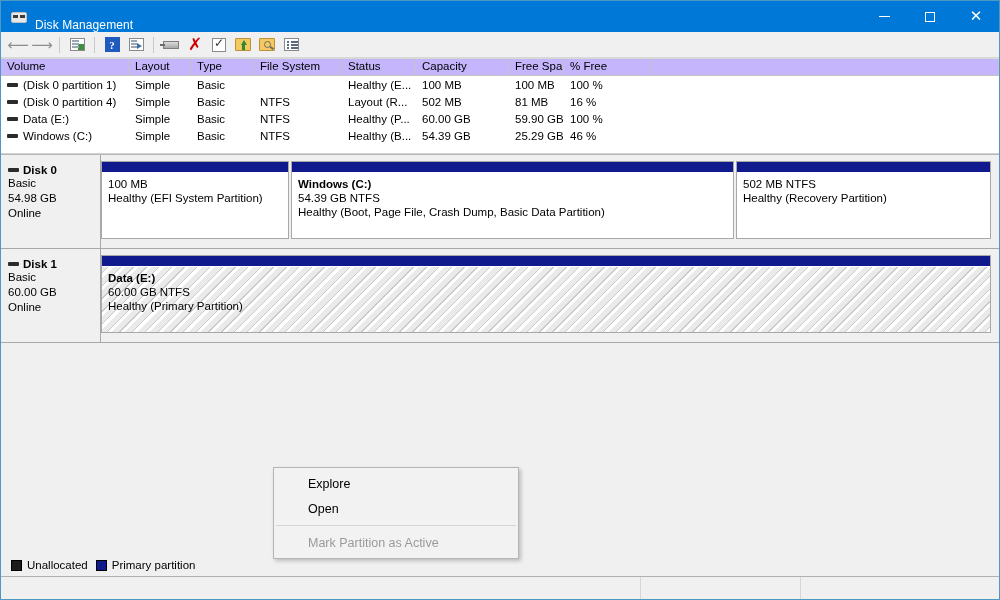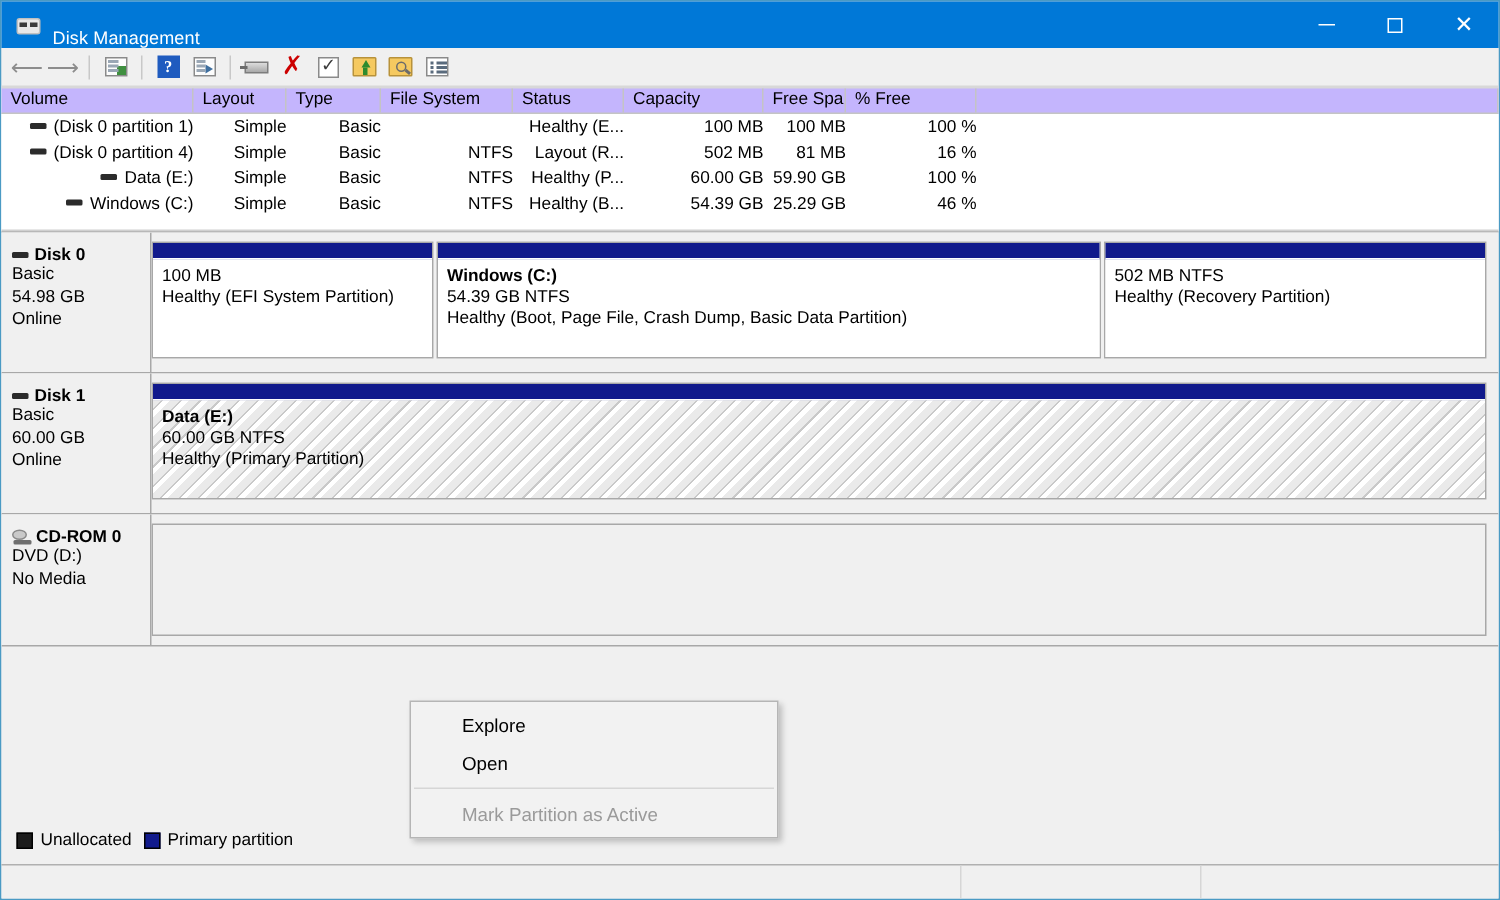--- a/index.html
+++ b/index.html
@@ -89,21 +89,21 @@
   
   .vol-pane { flex: 0 0 auto; background:#fff; }
   .vol-head {
     display: flex; height: 18px; background: #c4b5fd;
     border-bottom: 1px solid #c4c4c4; border-top: 1px solid #d8d8d8;
   }
   .vh {
     font-size: 11.5px; color: #000; padding: 1px 0 0 6px;
     border-right: 1px solid #c4c4c4; overflow: hidden; white-space: nowrap;
   }
-  .vol-rows { background: #fff; text-align: right; }
+  .vol-rows { background: #fff; }
   .vrow { display: flex; height: 17px; align-items: center; }
   .vc {
     font-size: 11.5px; color: #000; padding-left: 6px; overflow: hidden; white-space: nowrap;
   }
   .vol-icon {
     display:inline-block; width: 11px; height: 4px; background:#2b2b2b;
     margin-right: 5px; vertical-align: middle; border-radius:1px;
   }
   .vol-bottom-line { height:1px; background:#d0d0d0; }
 
@@ -140,21 +140,21 @@
     background-color: #eaeaea;
     background-image: repeating-linear-gradient(
       -45deg, #ffffff 0px, #ffffff 3px, #c9c9c9 3px, #c9c9c9 4px, #eaeaea 4px, #eaeaea 9px);
   }
   .part .pbody { height: 65px; background: #ffffff; }
   .disk-row.cdrom .cd-empty { flex:1 1 auto; margin: 6px 8px 6px 0; border: 1px solid #a8a8a8; background:#f0f0f0; }
 
   
   .legend {
     position:absolute; left: 0; bottom: 0; width: 100%;
-    height: 22px; display:flex; align-items:flex-start; padding-left: 10px; gap: 8px;
+    height: 22px; display:flex; align-items:center; padding-left: 10px; gap: 8px;
     background: #f0f0f0;
   }
   .lg { display:flex; align-items:center; gap:5px; font-size:11.5px; color:#000;}
   .sw { width: 11px; height: 11px; border:1px solid #000; }
   .sw.unalloc { background:#1c1c1c; }
   .sw.primary { background:#111a8c; }
 
   
   .statusbar {
     height: 23px; flex: 0 0 auto; background:#f0f0f0; border-top:1px solid #b0b0b0;
@@ -382,35 +382,20 @@
             <div class="ptext">
               <div class="pname">Data  (E:)</div>
               <div>60.00 GB NTFS</div>
               <div>Healthy (Primary Partition)</div>
             </div>
           </div>
         </div>
       </div>
     </div>
 
-    <div class="disk-row cdrom">
-      <div class="disk-info">
-        <div class="disk-title">
-          <span class="cdicon">
-              <span class="disc"></span>
-              <span class="base"></span>
-            </span>
-          <span>CD-ROM 0</span>
-        </div>
-        <div class="disk-meta">DVD (D:)</div>
-        <div class="disk-meta gap"></div>
-        <div class="disk-meta">No Media</div>
-      </div>
-      <div class="cd-empty"></div>
-    </div>
 
     <div class="legend">
       <div class="lg">
         <span class="sw unalloc"></span>
         <span>Unallocated</span>
       </div>
       <div class="lg">
         <span class="sw primary"></span>
         <span>Primary partition</span>
       </div>

